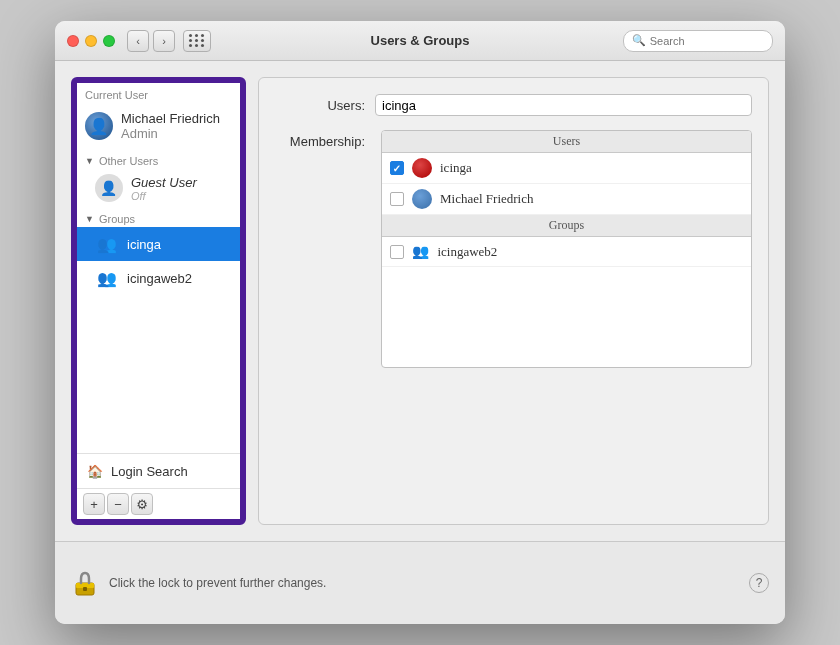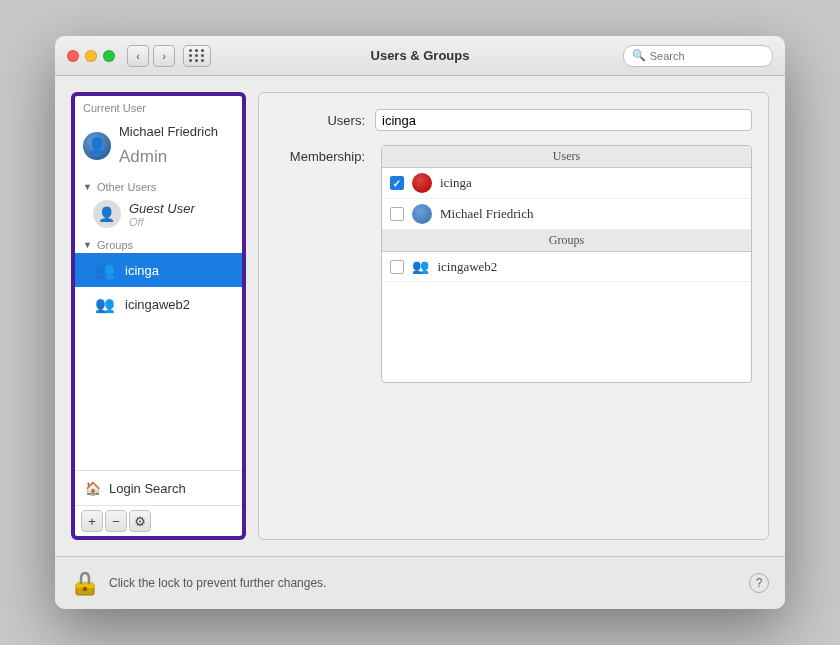--- a/index.html
+++ b/index.html
@@ -128,21 +128,21 @@
       display: flex;
       padding: 16px;
       gap: 12px;
       min-height: 480px;
     }
 
     
     .sidebar {
       width: 175px;
       background: white;
-      border: 4px solid #4c1d95;
+      border: 6px solid #4c1d95;
       border-radius: 6px;
       overflow: hidden;
       display: flex;
       flex-direction: column;
     }
 
     .sidebar-inner {
       flex: 1;
       overflow-y: auto;
     }
@@ -197,21 +197,21 @@
     }
 
     .current-user-item {
       display: flex;
       align-items: center;
       padding: 8px 8px;
       gap: 8px;
     }
     .current-user-info { display: flex; flex-direction: column; }
     .current-user-name { font-size: 13px; font-weight: 500; color: #333; }
-    .current-user-role { font-size: 17px; color: #888; margin-top: 8px; }
+    .current-user-role { font-size: 13px; color: #888; }
 
     .disclosure {
       font-size: 9px;
       color: #666;
       margin-right: 2px;
     }
 
     .group-icon {
       width: 24px;
       height: 24px;
@@ -381,21 +381,21 @@
       color: #333;
     }
     .row-group-icon {
       font-size: 14px;
       color: #555;
     }
 
     
     .bottom-bar {
       border-top: 1px solid #c8c8c8;
-      padding: 12px 16px;
+      padding: 27px 16px;
       display: flex;
       align-items: center;
       gap: 10px;
       background: #e8e8e8;
     }
     .lock-icon-wrap {
       width: 28px;
       height: 28px;
       display: flex;
       align-items: center;

